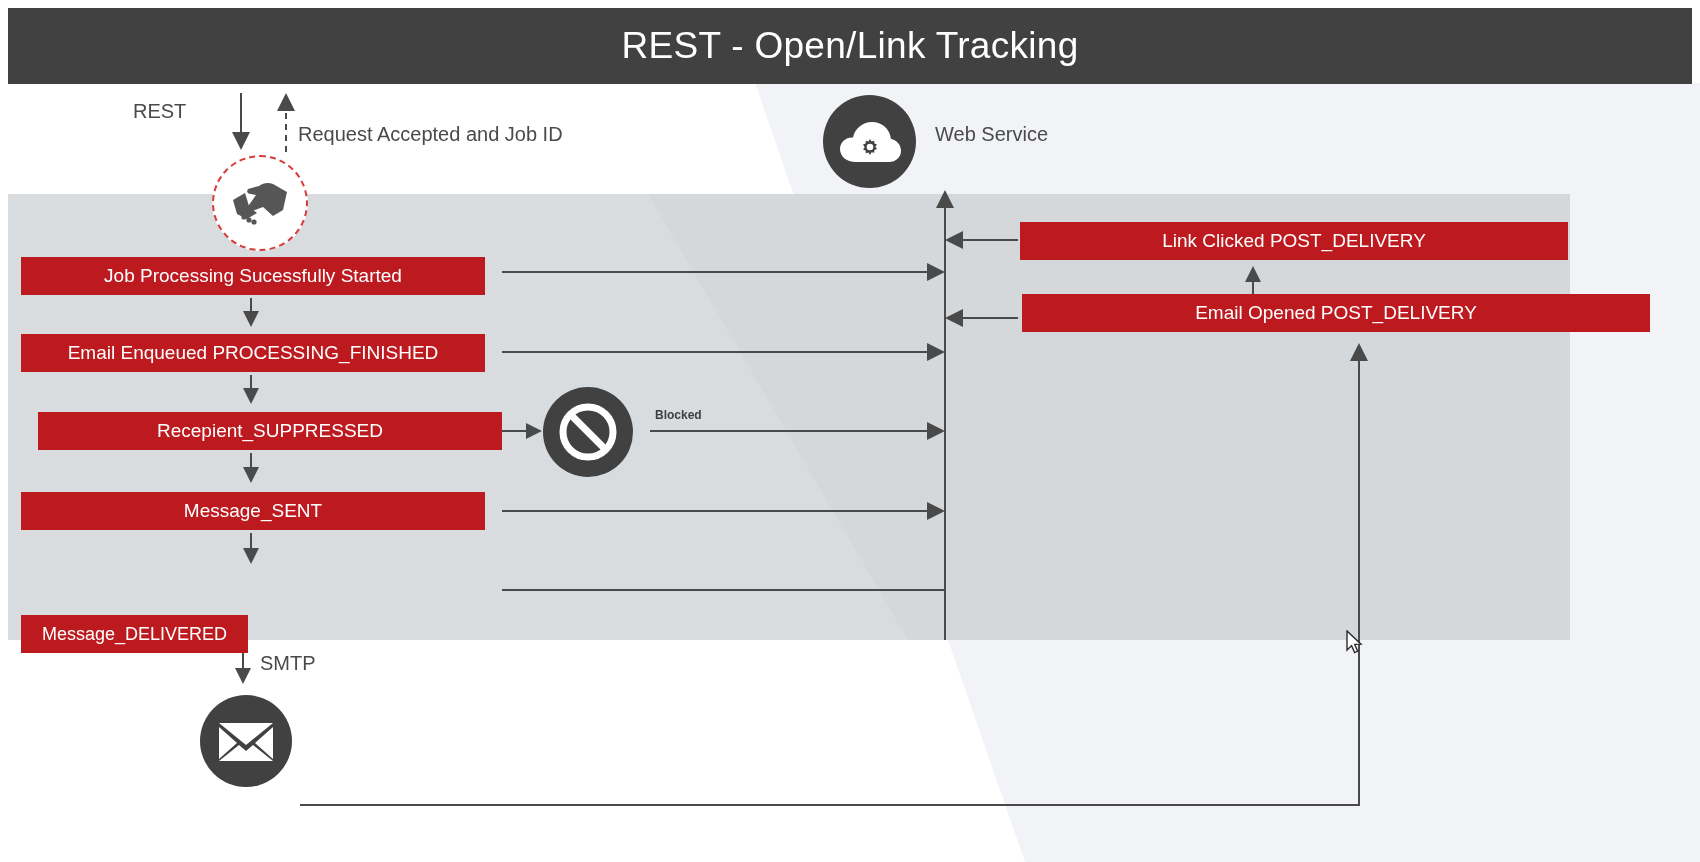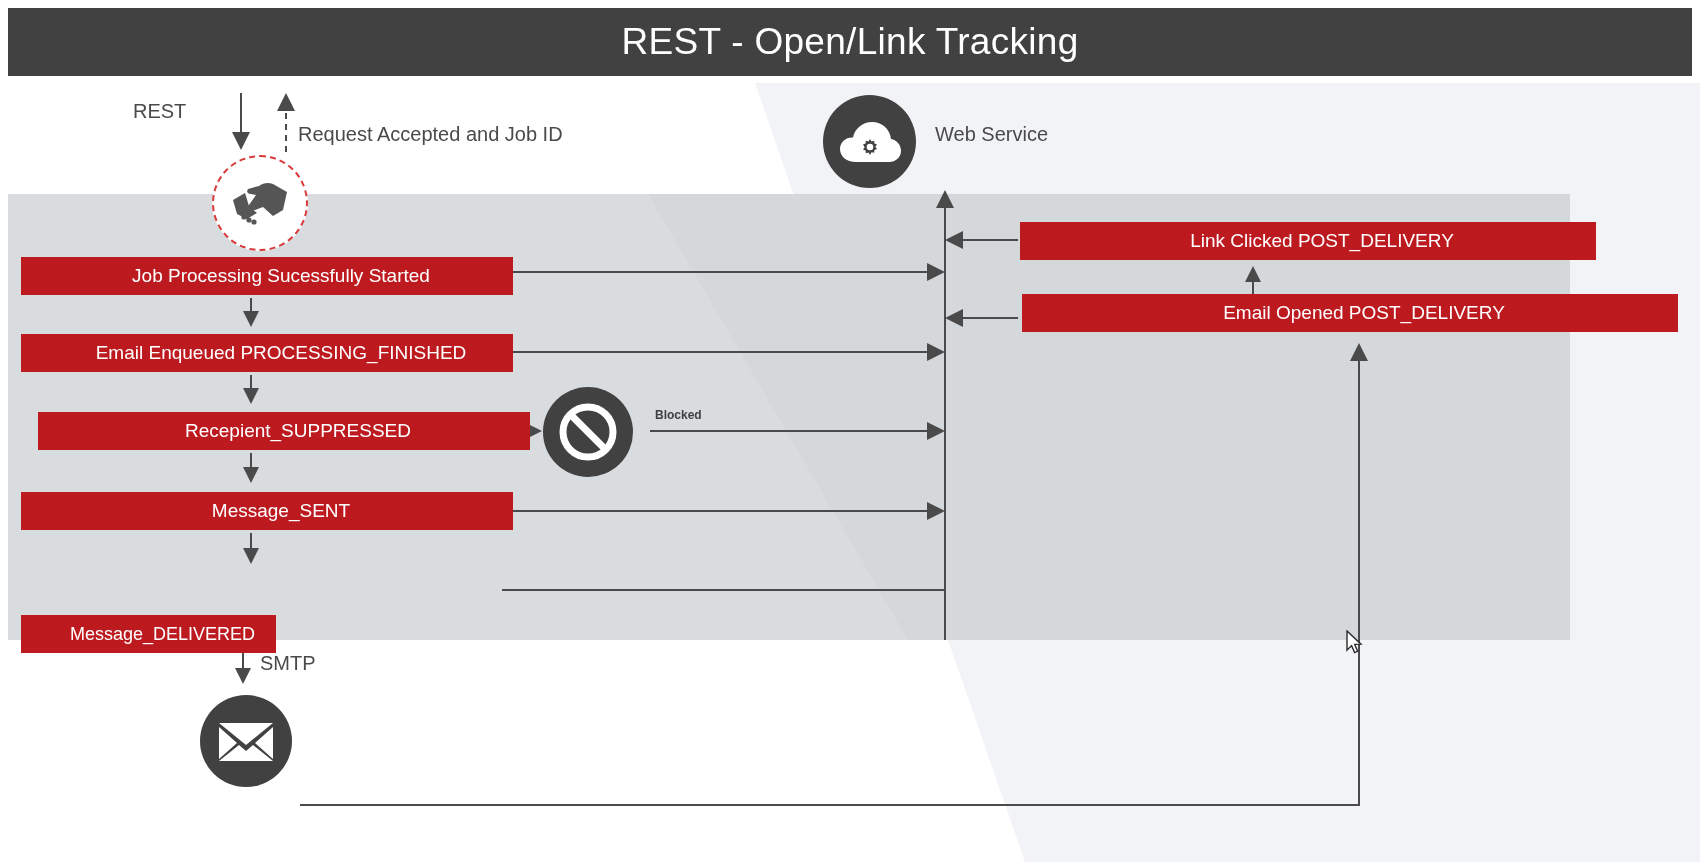--- a/index.html
+++ b/index.html
@@ -41,21 +41,21 @@
     left: 8px; top: 194px;
     width: 1562px; height: 446px;
     background: #d4d8db;
     clip-path: polygon(640px 0px, 1562px 0px, 1562px 446px, 900px 446px);
   }
 
   
   .titlebar {
     position: absolute;
     left: 8px; top: 8px;
-    width: 1684px; height: 68px;
+    width: 1684px; height: 76px;
     background: #414141;
     display: flex;
     align-items: center;
     justify-content: center;
   }
   .titlebar .title-text {
     color: #ffffff;
     font-size: 37px;
     letter-spacing: 0.3px;
   }
@@ -63,21 +63,20 @@
   
   .rbox {
     position: absolute;
     background: #bd1a20;
     color: #ffffff;
     display: flex;
     align-items: center;
     justify-content: center;
     font-size: 19px;
     height: 38px;
-    padding-left: 28px;
   }
   .rbox.small { font-size: 18px; }
 
   
   .lbl {
     position: absolute;
     color: #4a4a4a;
     font-size: 20px;
     white-space: nowrap;
   }

